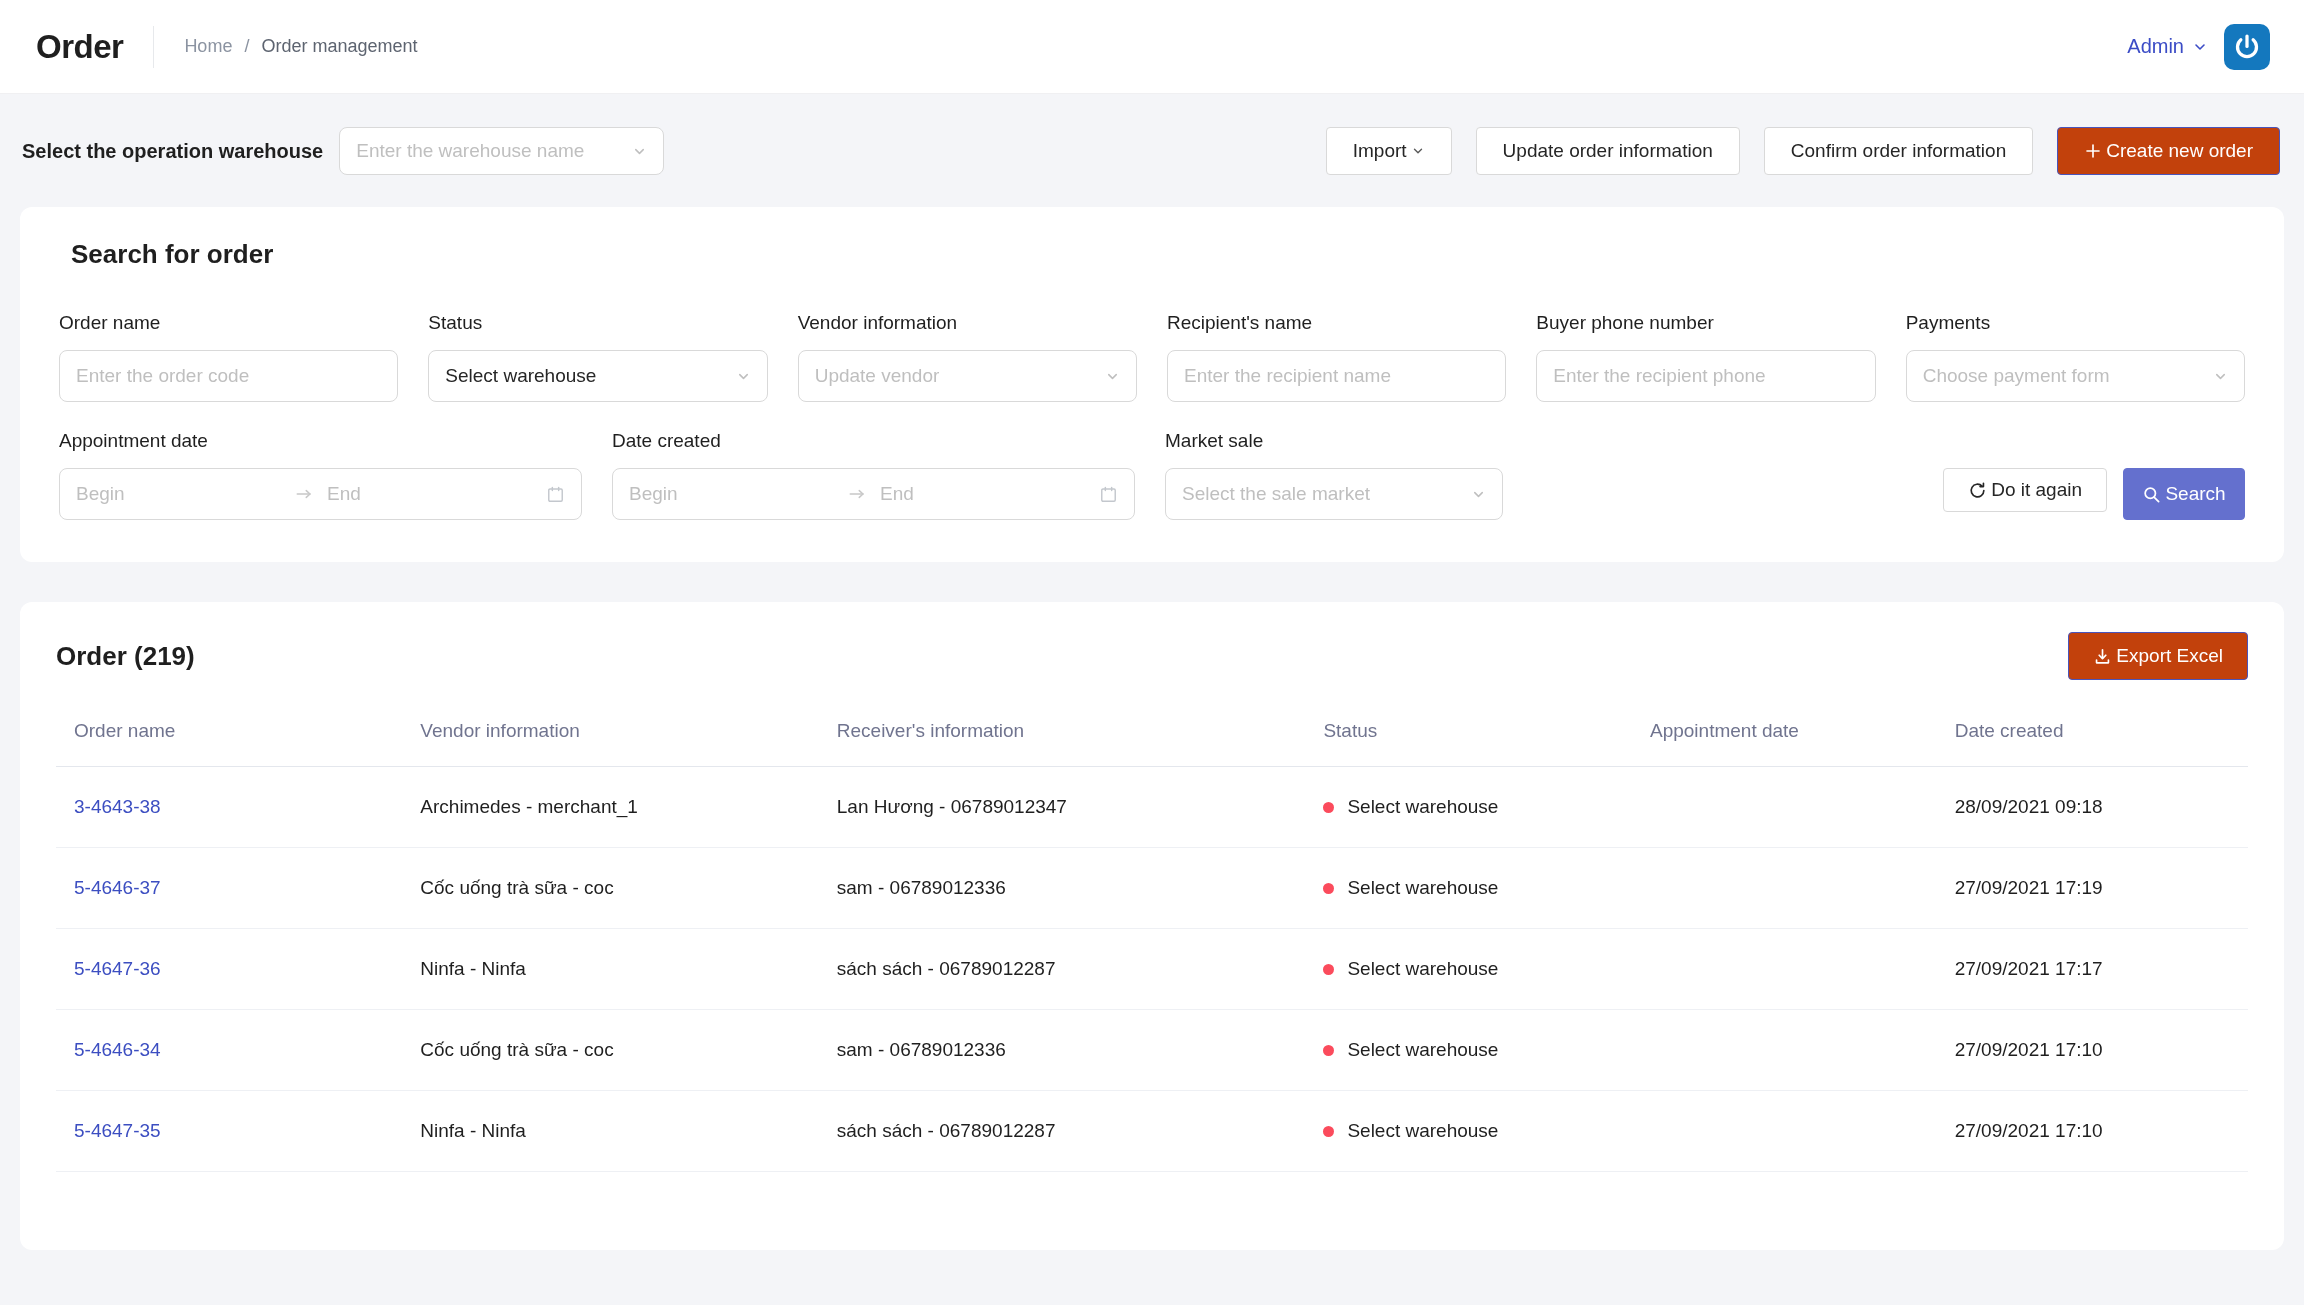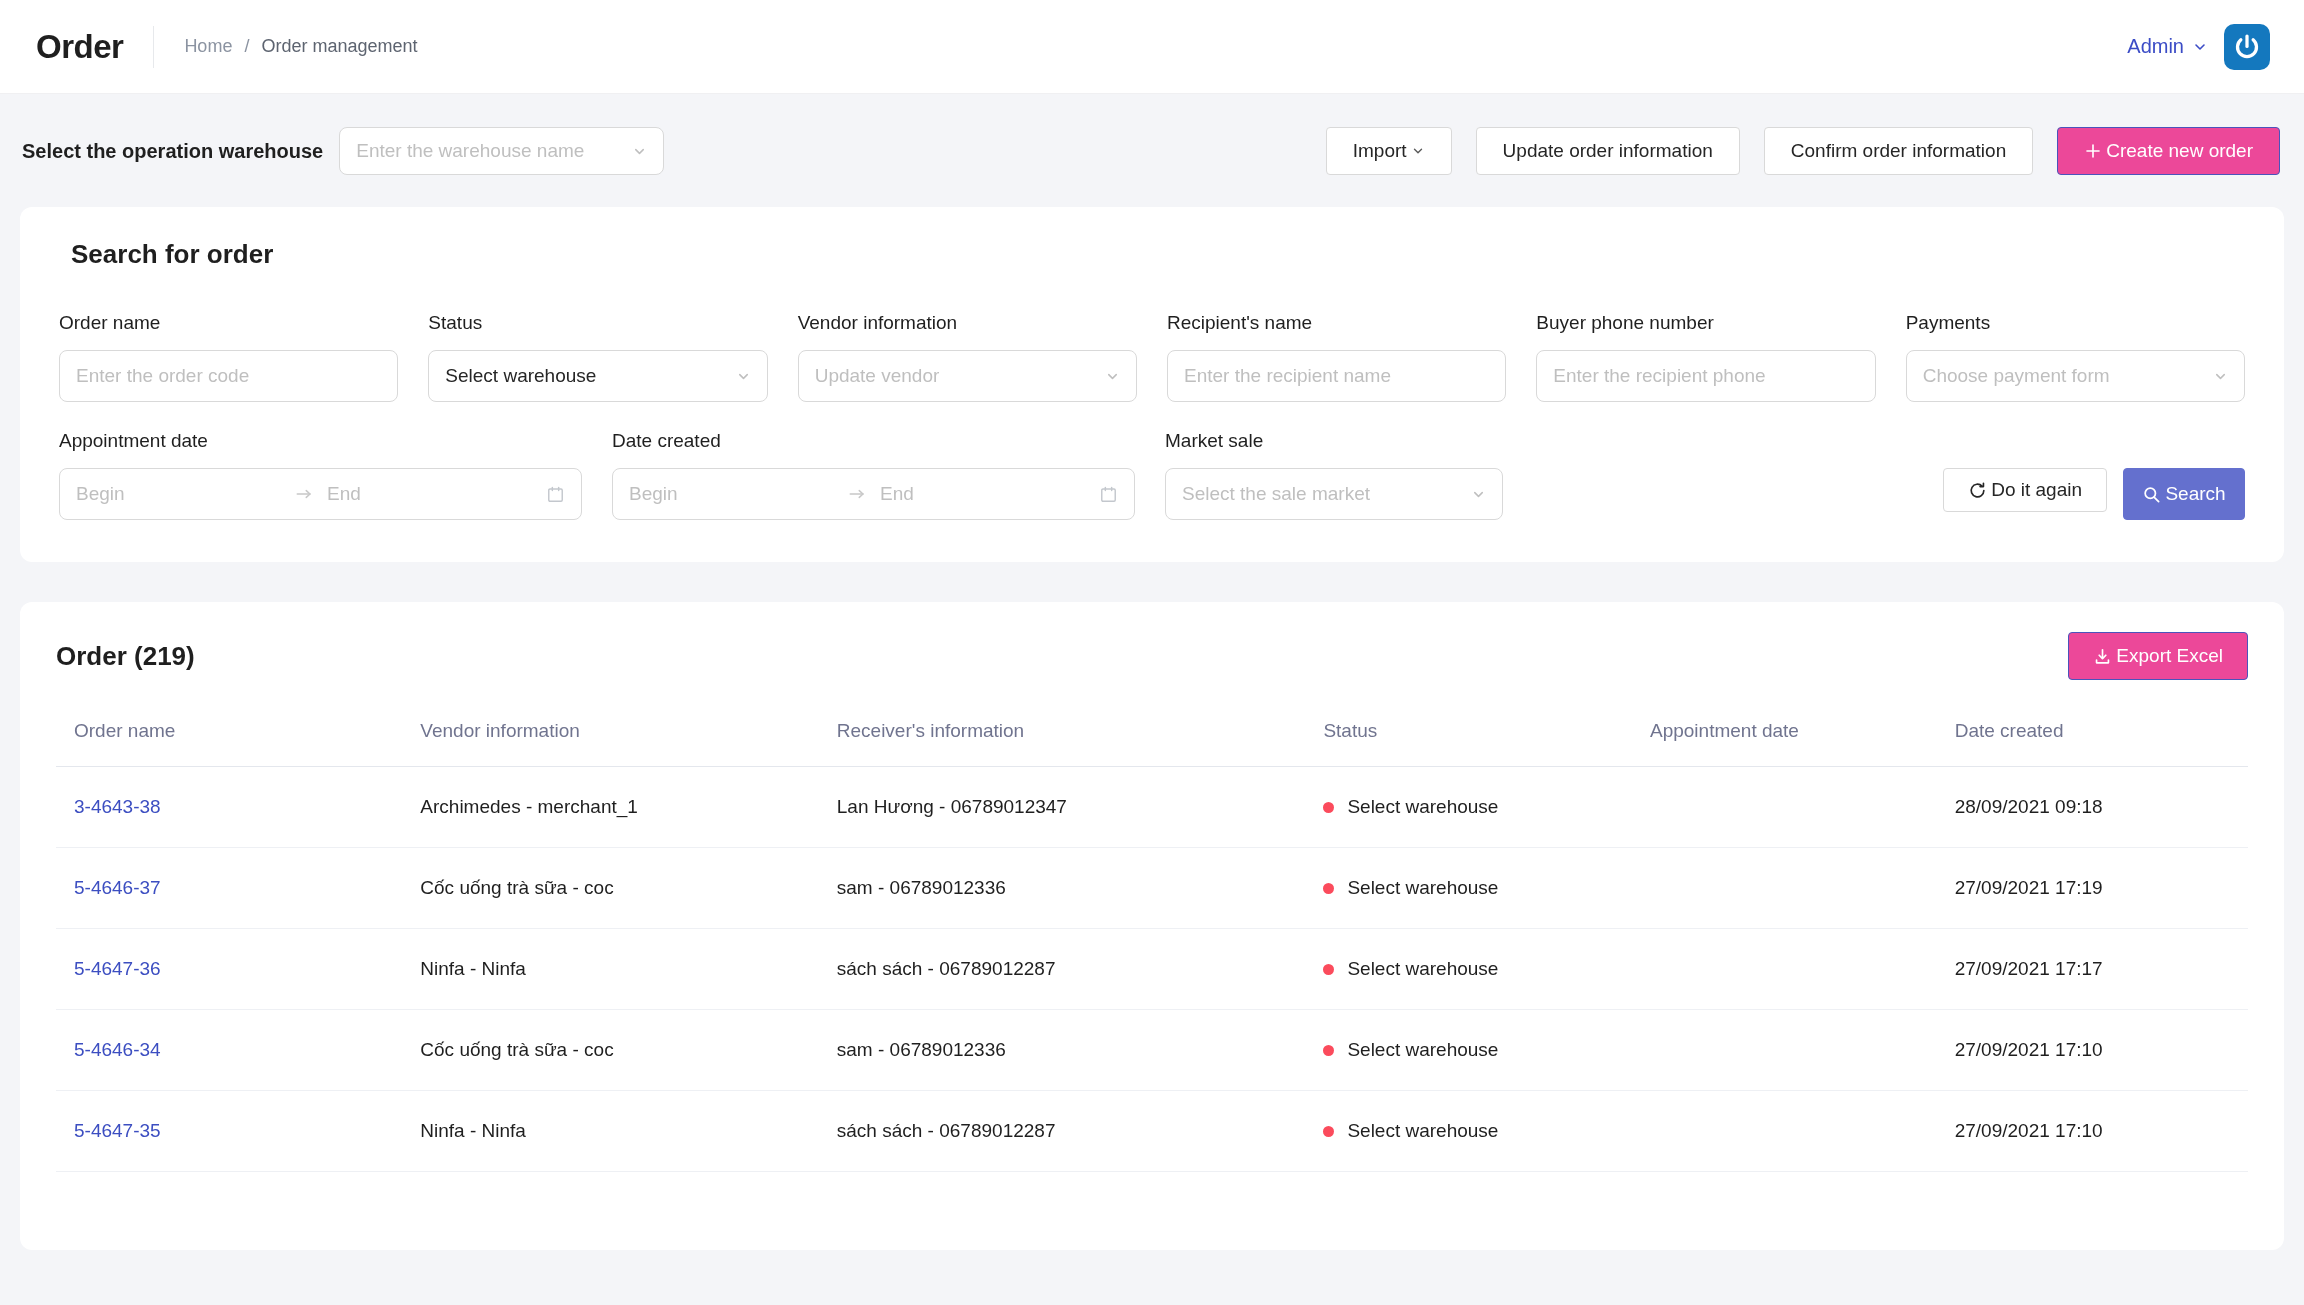--- a/index.html
+++ b/index.html
@@ -39,21 +39,21 @@
   .wh-select { width:325px; }
   .placeholder-text { color:#bfbfbf; font-size:19px; white-space:nowrap; }
   .chev { margin-left:auto; color:#bfbfbf; flex:0 0 auto; }
   .toolbar-buttons { margin-left:auto; display:flex; gap:24px; }
   .btn {
     height:48px; border-radius:4px; border:1px solid #d9d9d9; background:#fff;
     color:#262626; font-size:19px; display:inline-flex; align-items:center;
     justify-content:center; gap:4px; padding:0 26px; cursor:pointer; white-space:nowrap;
     font-family:inherit;
   }
-  .btn-primary { background:#ec4899; border-color:#4a54bb; color:#fff; }
+  .btn-primary { background:#c2410c; border-color:#4a54bb; color:#fff; }
 
   
   .card { background:#fff; border-radius:12px; margin:0 20px; }
 
   
   .search-card { padding:32px 39px 42px; }
   .card-title { font-size:26px; font-weight:700; }
   .search-card .card-title { margin-bottom:42px;margin-left:12px; }
   .fields-grid { display:grid; grid-template-columns:repeat(6,1fr); column-gap:30px; }
   .field-label { display:block; font-size:19px; color:#1f1f1f; margin-bottom:16px; }

